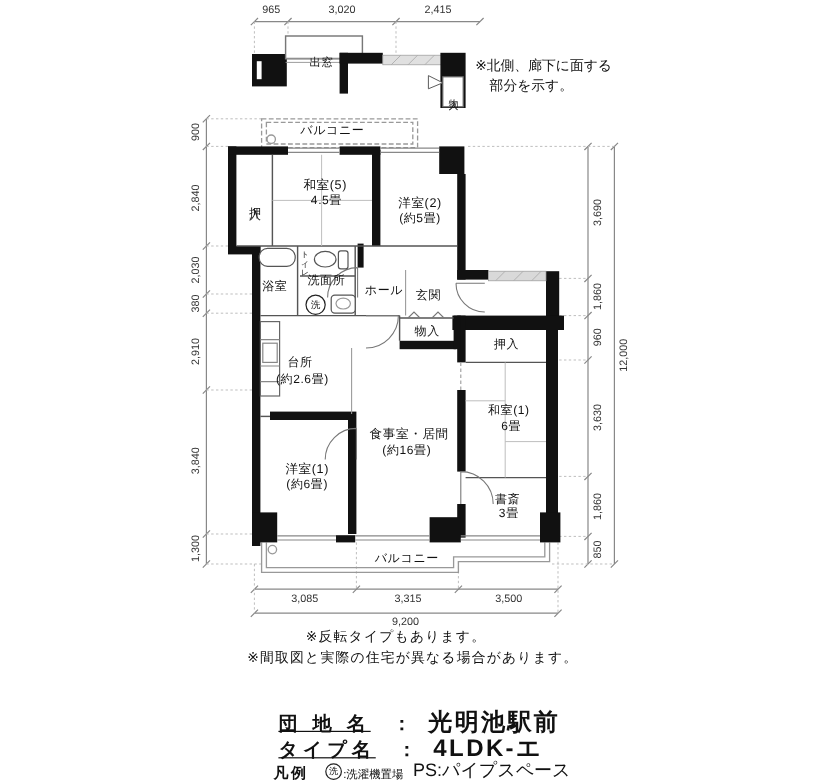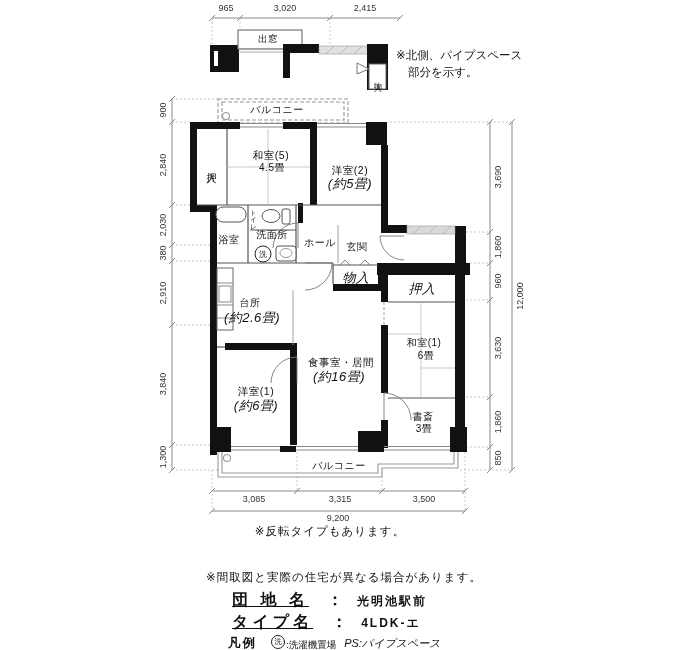--- a/index.html
+++ b/index.html
@@ -13,42 +13,42 @@
     position:absolute;transform:translate(-50%,-50%);
     white-space:nowrap;line-height:1;color:#111;letter-spacing:0.5px;
   }
   .lbl.left{transform:translate(0,-50%);letter-spacing:0;}
   .vert{
     writing-mode:vertical-rl;text-orientation:upright;letter-spacing:1px;
   }
   .rot{transform:translate(-50%,-50%) rotate(-90deg);letter-spacing:0;}
   .dim{font-size:9px;color:#333;letter-spacing:0;}
   .room{font-size:10px;}
-  .room-s{font-size:13px;font-style:italic;}
+  .room-s{font-size:10px;}
   .note{font-size:11.5px;letter-spacing:1px;}
   .washer-circle{
     position:absolute;transform:translate(-50%,-50%);
     width:15px;height:15px;border:1px solid #222;border-radius:50%;
     display:flex;align-items:center;justify-content:center;
     font-size:8px;line-height:1;background:#fff;
   }
   
   .footer-row{position:absolute;display:flex;align-items:baseline;line-height:1;}
   .fr-label{font-size:16px;font-weight:bold;letter-spacing:4px;text-decoration:underline;}
   .fr-colon{font-size:16px;font-weight:bold;margin:0 14px 0 18px;}
-  .fr-value{font-size:12px;font-weight:bold;letter-spacing:2px;}
+  .fr-value{font-size:20px;font-weight:bold;letter-spacing:2px;}
   .legend-row{position:absolute;display:flex;align-items:flex-end;line-height:1;}
   .lg-title{font-size:12.5px;font-weight:bold;letter-spacing:2px;margin-right:14px;}
   .lg-circ{
     width:12px;height:12px;border:1px solid #222;border-radius:50%;
     display:flex;align-items:center;justify-content:center;
     font-size:7.5px;background:#fff;flex:0 0 auto;
   }
   .lg-txt{font-size:9.5px;margin-left:1px;}
-  .lg-ps{font-size:11px;margin-left:8px;font-style:italic;}
+  .lg-ps{font-size:15px;margin-left:8px;}
 </style>
 </head>
 <body>
 
 <div id="canvas">
 
 <svg id="plan-svg" width="700" height="650" viewBox="0 0 700 650">
 
   <g stroke="#888" stroke-width="1" fill="none">
 
@@ -181,23 +181,23 @@
     <ellipse cx="286" cy="253" rx="6" ry="4.5" stroke="#999"></ellipse>
     <rect x="217" y="268" width="16" height="62" stroke="#666"></rect>
     <path d="M217,283 H233 M217,305 H233 M217,318 H233" stroke="#888"></path>
     <rect x="219" y="286" width="12" height="16" stroke="#888"></rect>
   </g>
 </svg>
 
 <div class="lbl dim" style="left:226px;top:8px">965</div>
 <div class="lbl dim" style="left:285px;top:8px">3,020</div>
 <div class="lbl dim" style="left:365px;top:8px">2,415</div>
-<div class="lbl" style="left:268px;top:39px;font-size:9.5px">出窓</div>
+<div class="lbl" style="left:268px;top:53px;font-size:9.5px">出窓</div>
 <div class="lbl vert" style="left:377px;top:77px;font-size:8px">物入</div>
-<div class="lbl left note" style="left:396px;top:56px">※北側、パイプスペース</div>
+<div class="lbl left note" style="left:396px;top:56px">※北側、廊下に面する</div>
 <div class="lbl left note" style="left:408px;top:73px">部分を示す。</div>
 
 <div class="lbl room" style="left:277px;top:110px">バルコニー</div>
 <div class="lbl vert room" style="left:211px;top:165px">押入</div>
 <div class="lbl" style="left:271px;top:155px;font-size:10.5px">和室(5)</div>
 <div class="lbl room" style="left:272px;top:168px">4.5畳</div>
 <div class="lbl" style="left:350px;top:170px;font-size:10.5px">洋室(2)</div>
 <div class="lbl room-s" style="left:350px;top:183px">(約5畳)</div>
 <div class="lbl room" style="left:229px;top:240px">浴室</div>
 <div class="lbl vert" style="left:253px;top:216px;font-size:6.5px;letter-spacing:0">トイレ</div>
@@ -234,21 +234,21 @@
 <div class="lbl dim rot" style="left:498px;top:422px">1,860</div>
 <div class="lbl dim rot" style="left:498px;top:458px">850</div>
 <div class="lbl dim rot" style="left:520px;top:296px">12,000</div>
 
 <div class="lbl dim" style="left:254px;top:499px">3,085</div>
 <div class="lbl dim" style="left:340px;top:499px">3,315</div>
 <div class="lbl dim" style="left:424px;top:499px">3,500</div>
 <div class="lbl dim" style="left:338px;top:518px">9,200</div>
 
 <div class="lbl note" style="left:330px;top:532px">※反転タイプもあります。</div>
-<div class="lbl note" style="left:344px;top:578px">※間取図と実際の住宅が異なる場合があります。</div>
+<div class="lbl note" style="left:344px;top:549px">※間取図と実際の住宅が異なる場合があります。</div>
 
 <div class="footer-row" style="left:232px;top:592px">
   <span class="fr-label">団 地 名</span>
   <span class="fr-colon">：</span>
   <span class="fr-value">光明池駅前</span>
 </div>
 <div class="footer-row" style="left:232px;top:614px">
   <span class="fr-label">タイプ名</span>
   <span class="fr-colon">：</span>
   <span class="fr-value">4LDK-エ</span>

